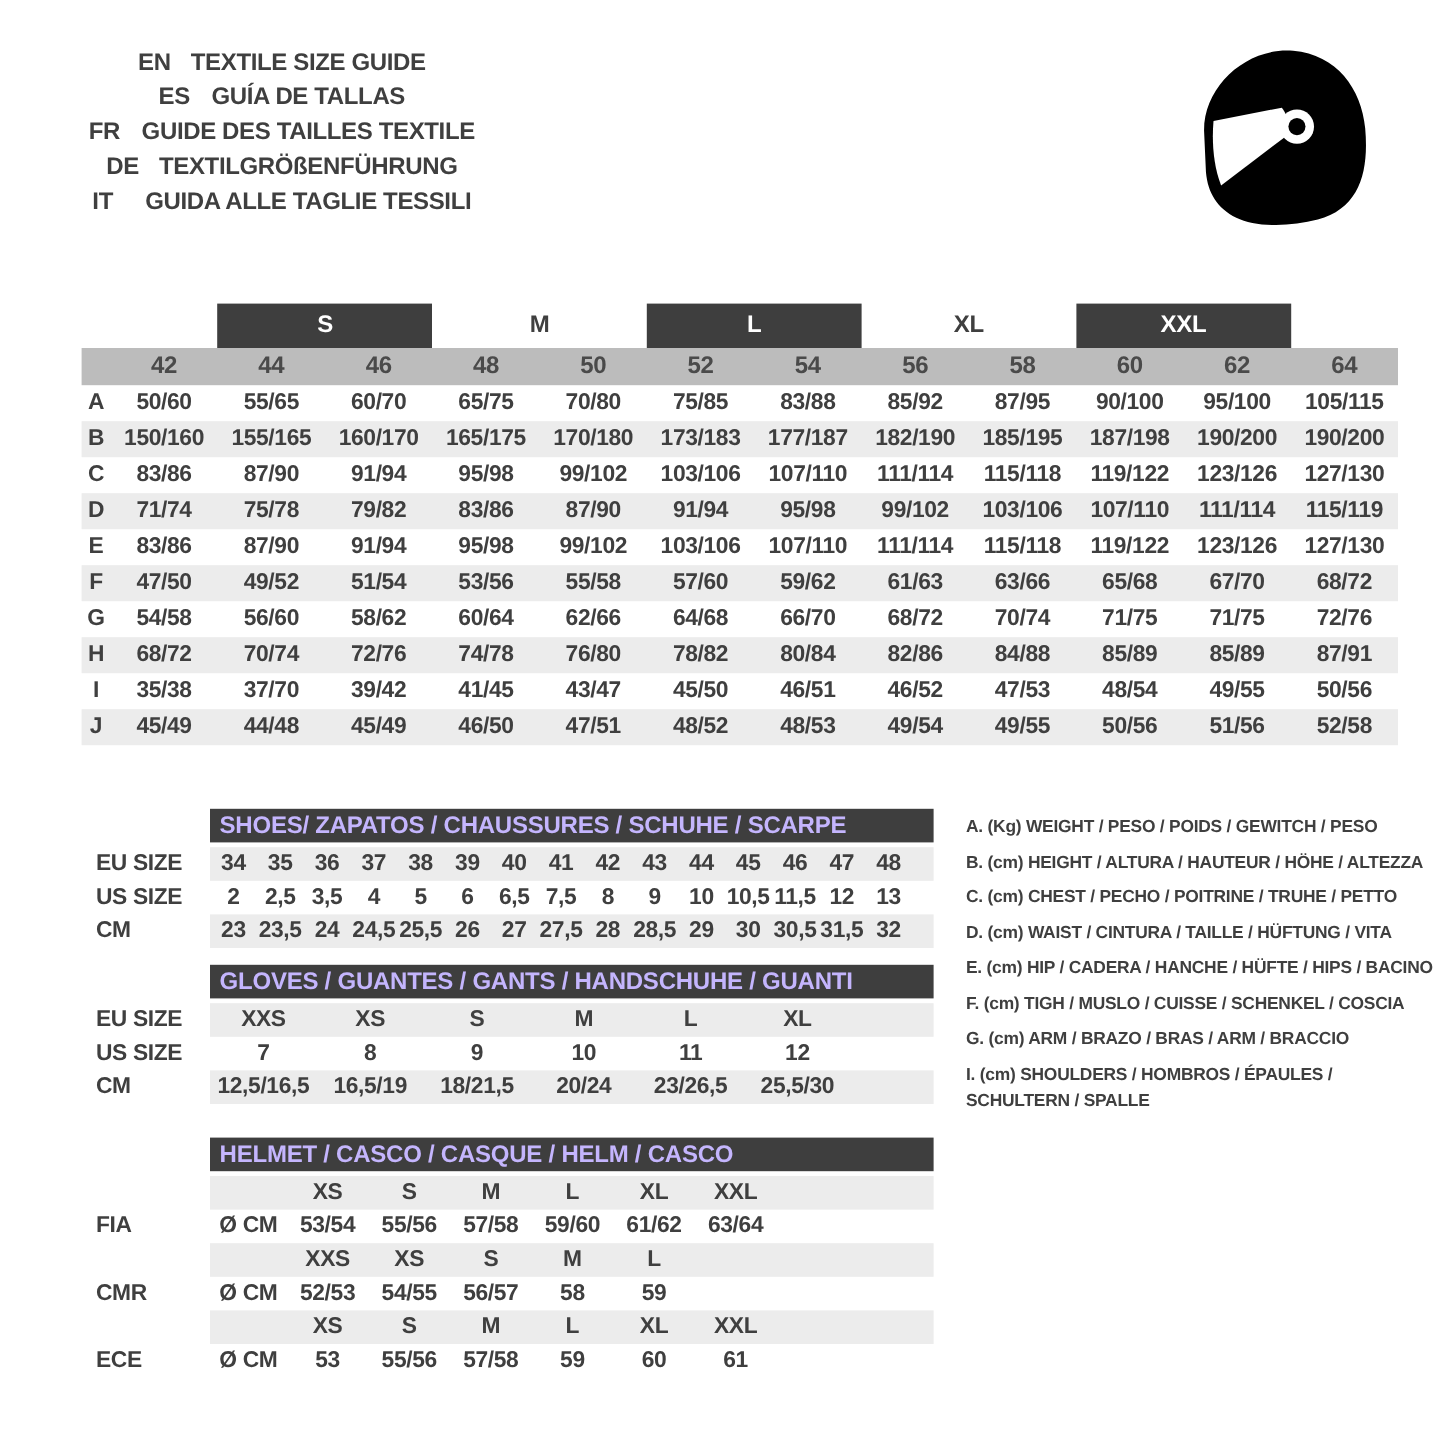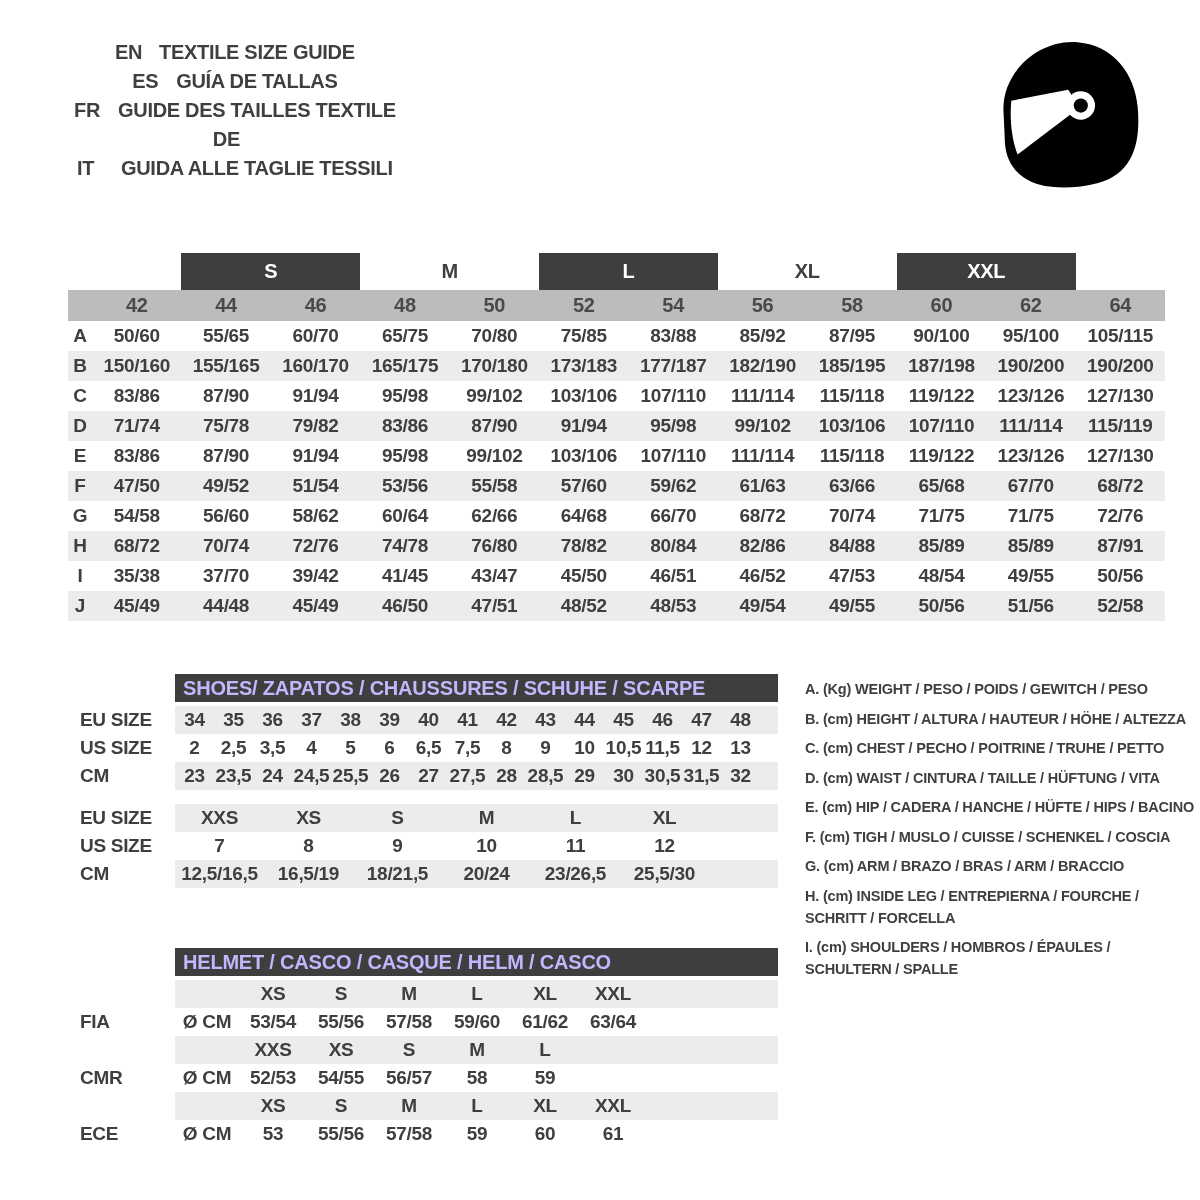--- a/index.html
+++ b/index.html
@@ -60,20 +60,21 @@
       <div class="lang-row">
         <div class="lang-code">ES</div>
         <div class="lang-title">GUÍA DE TALLAS</div>
       </div>
       <div class="lang-row">
         <div class="lang-code">FR</div>
         <div class="lang-title">GUIDE DES TAILLES TEXTILE</div>
       </div>
       <div class="lang-row">
         <div class="lang-code">DE</div>
+        <div class="lang-title">TEXTILGRÖßENFÜHRUNG</div>
       </div>
       <div class="lang-row">
         <div class="lang-code">IT</div>
         <div class="lang-title">GUIDA ALLE TAGLIE TESSILI</div>
       </div>
     </div>
 
   <div class="helmet-icon">
     <svg viewBox="0 0 100 100" width="160" height="158">
       <path fill="#000000" d="M58,4 C81,6 94,24 96,45 C98,68 93,87 71,93 C56,97 38,97 28,92 C18,87 13,79 12,68 L11,46 C11,22 34,2 58,4 Z"></path>
@@ -322,20 +323,24 @@
             <div class="cell">30</div>
             <div class="cell">30,5</div>
             <div class="cell">31,5</div>
             <div class="cell">32</div>
           </div>
         </div>
       </div>
   </section>
 
   <section class="sec gloves">
+    <div class="sec-row bar-row">
+      <div class="sec-label"></div>
+      <div class="bar">GLOVES / GUANTES / GANTS / HANDSCHUHE / GUANTI</div>
+    </div>
     <div id="glovesRows">
         <div class="sec-row">
           <div class="sec-label">EU SIZE</div>
           <div class="cols gloves-cols shaded">
             <div class="cell">XXS</div>
             <div class="cell">XS</div>
             <div class="cell">S</div>
             <div class="cell">M</div>
             <div class="cell">L</div>
             <div class="cell">XL</div>
@@ -448,17 +453,16 @@
   </section>
 
   <div class="legend" id="legend">
       <div class="legend-item"><span>A. (Kg) WEIGHT / PESO / POIDS / GEWITCH / PESO</span></div>
       <div class="legend-item"><span>B. (cm) HEIGHT / ALTURA / HAUTEUR / HÖHE / ALTEZZA</span></div>
       <div class="legend-item"><span>C. (cm) CHEST / PECHO / POITRINE / TRUHE / PETTO</span></div>
       <div class="legend-item"><span>D. (cm) WAIST / CINTURA / TAILLE / HÜFTUNG / VITA</span></div>
       <div class="legend-item"><span>E. (cm) HIP / CADERA / HANCHE / HÜFTE / HIPS /  BACINO</span></div>
       <div class="legend-item"><span>F. (cm) TIGH / MUSLO / CUISSE / SCHENKEL / COSCIA</span></div>
       <div class="legend-item"><span>G. (cm) ARM  / BRAZO / BRAS / ARM / BRACCIO</span></div>
-      <div class="legend-item"><span>H. (cm) INSIDE LEG / ENTREPIERNA / FOURCHE /</span><br><span>SCHRITT / FORCELLA</span></div>
       <div class="legend-item"><span>I.  (cm) SHOULDERS / HOMBROS / ÉPAULES /</span><br><span>SCHULTERN / SPALLE</span></div>
     </div>
 
 </div>
 
 </body></html>

